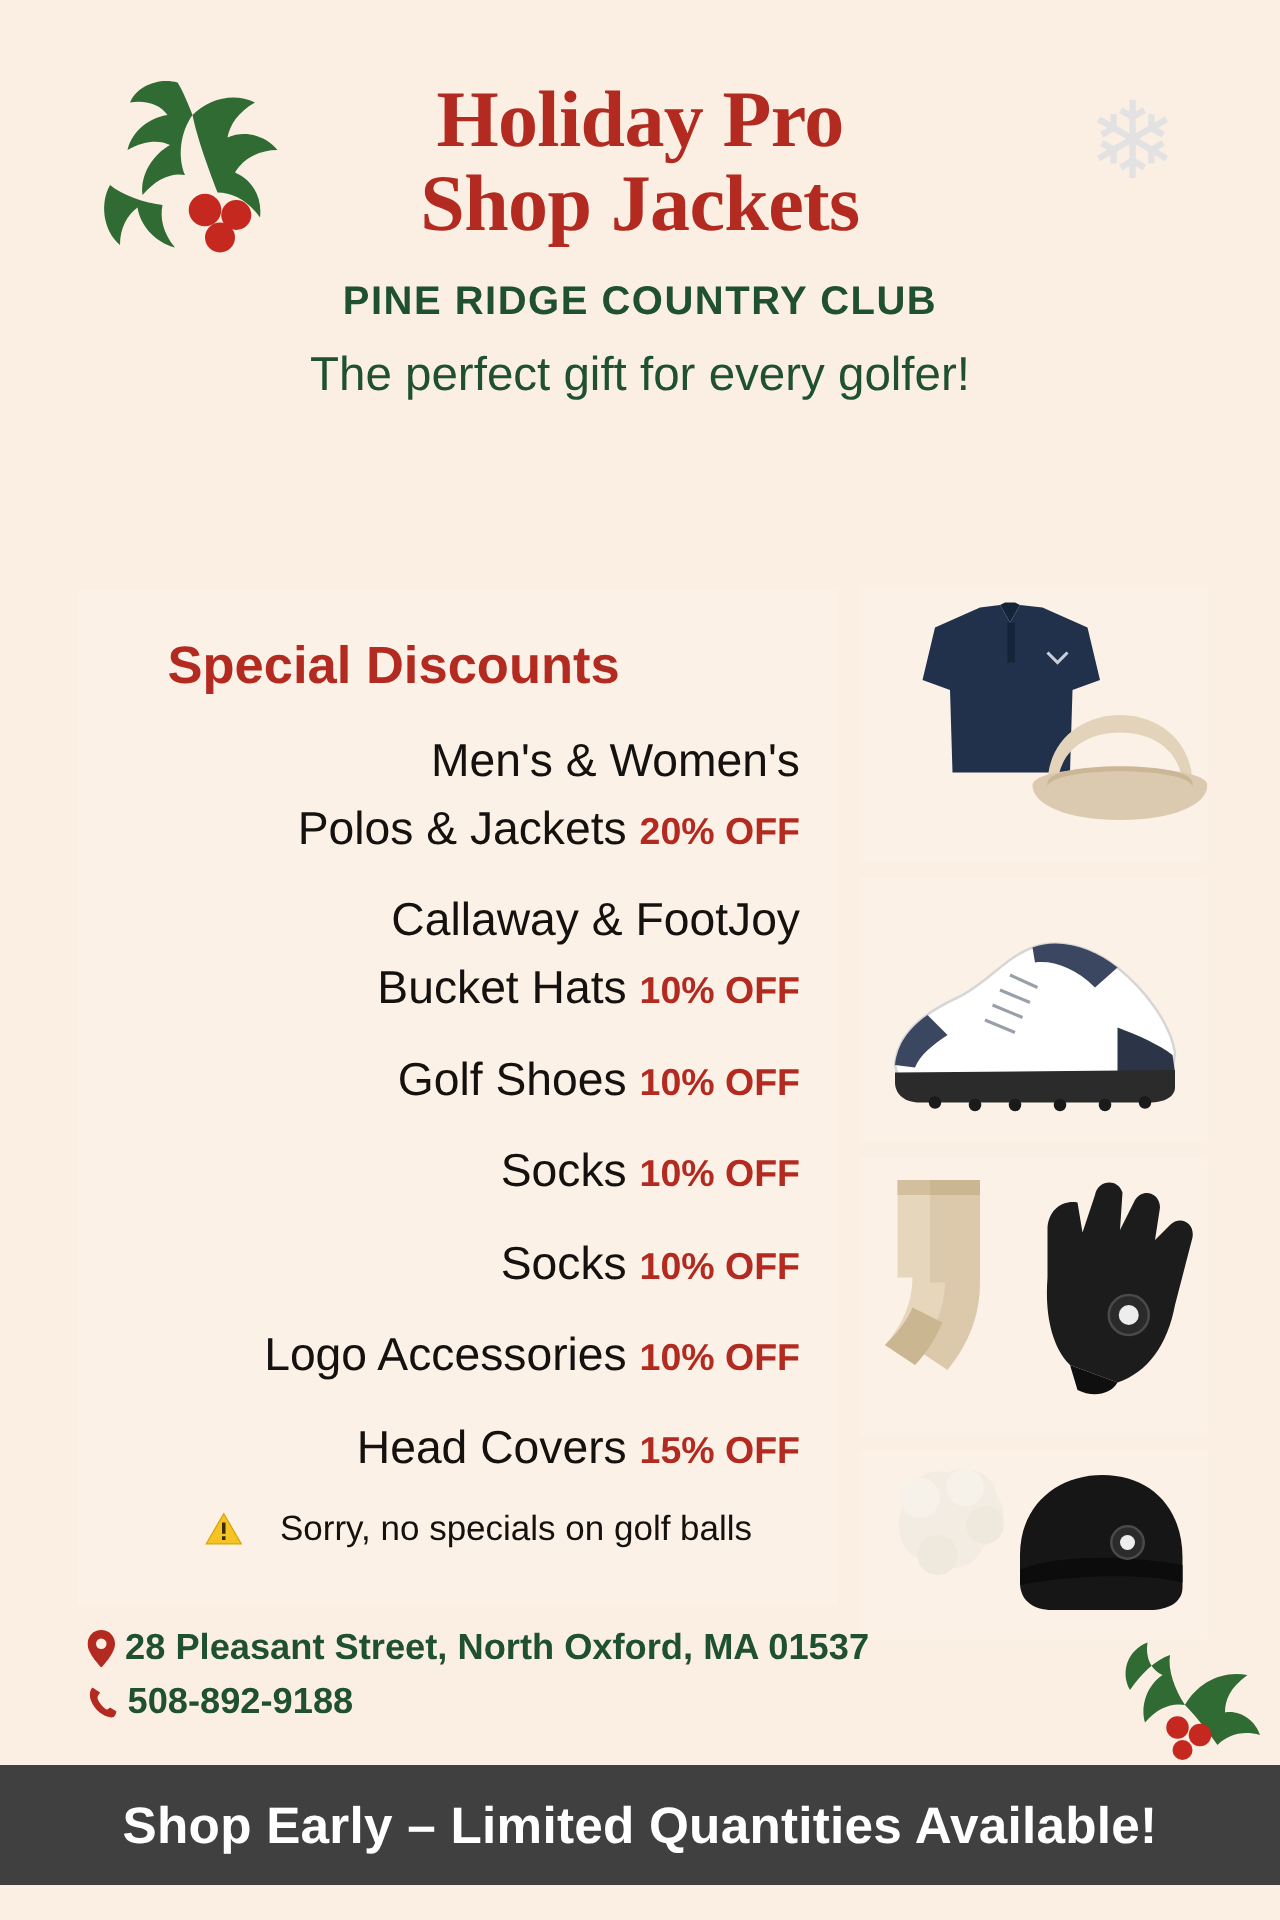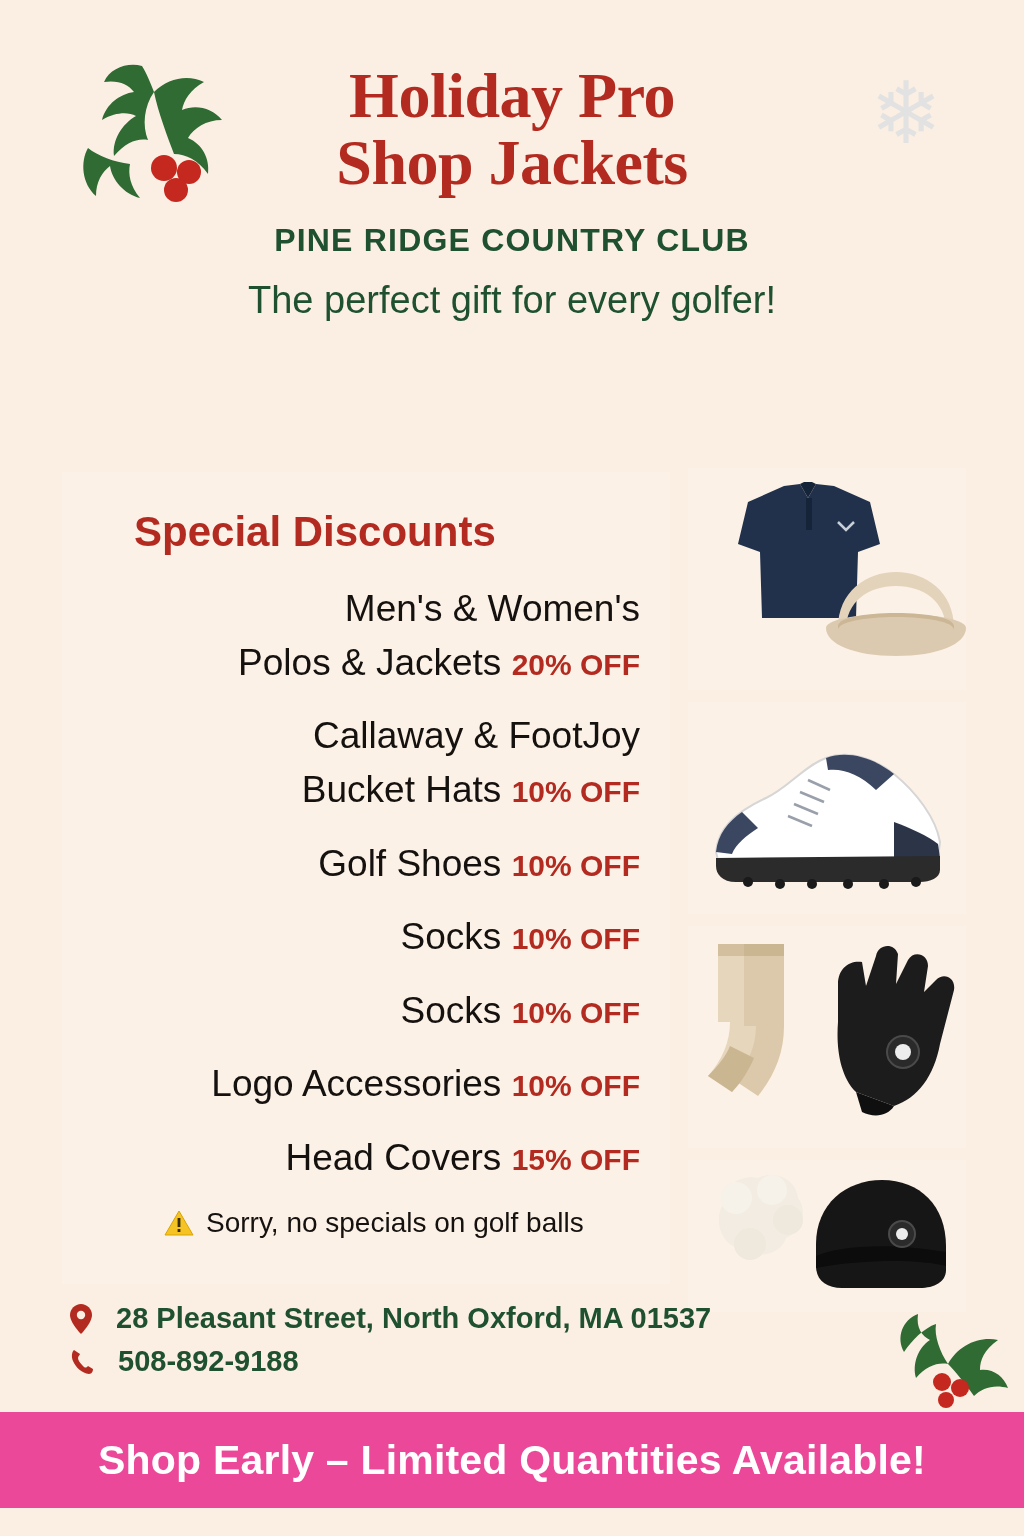--- a/index.html
+++ b/index.html
@@ -81,21 +81,21 @@
     font-weight: bold;
     font-size: 30px;
   }
   .note {
     margin-top: 22px;
     margin-left: 30px;
     font-size: 28px;
     color: #14110F;
     display: flex;
     align-items: center;
-    gap: 12px;
+    gap: 30px;
   }
 
   
   .products {
     position: absolute;
     left: 688px; top: 468px;
     width: 278px;
   }
   .prod-card {
     background: #FCF1E6;
@@ -109,32 +109,32 @@
   .prod-3 { height: 222px; }
   .prod-4 { height: 152px; }
 
   
   .contact {
     position: absolute;
     left: 70px; bottom: 148px;
     color: #1F5130;
   }
   .contact-row {
-    display: flex; align-items: center; gap: 24px;
+    display: flex; align-items: center; gap: 8px;
     font-size: 29px; font-weight: bold;
     margin-bottom: 10px;
   }
   .contact-row .ico { color: #B32B20; font-size: 29px; line-height: 1; }
 
   
   .footer {
     position: absolute;
     left: 0; bottom: 28px;
     width: 1024px; height: 96px;
-    background: #ec4899;
+    background: #404040;
     display: flex; align-items: center; justify-content: center;
   }
   .footer-text {
     color: #FFFFFF;
     font-size: 41px;
     font-weight: bold;
     letter-spacing: 0.2px;
   }
 </style>
 </head>

